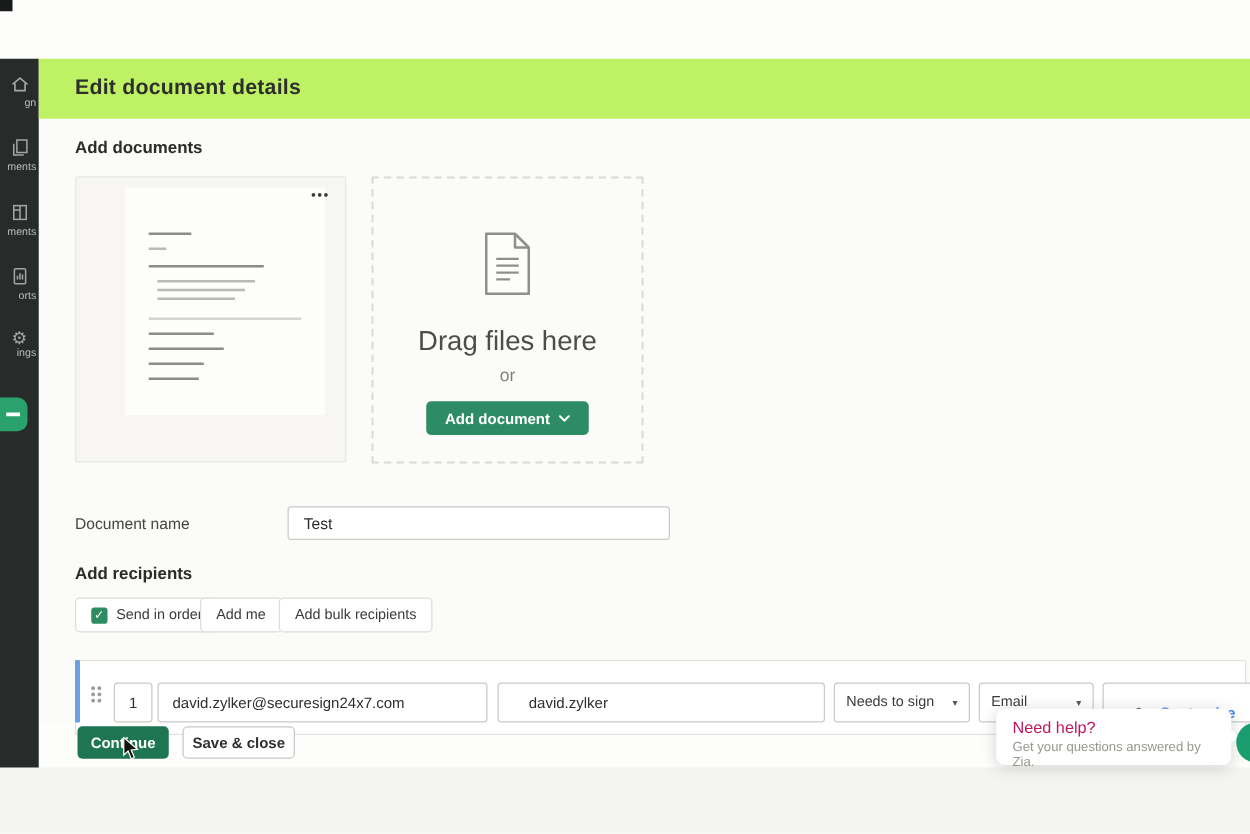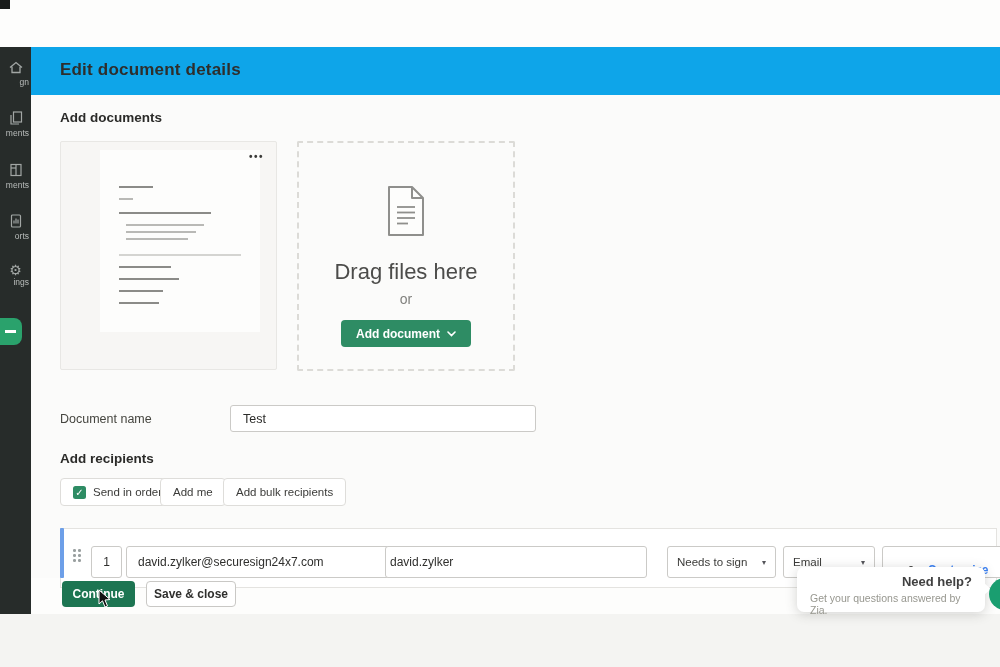--- a/index.html
+++ b/index.html
@@ -21,21 +21,21 @@
   #sidebar { left:0; top:47px; width:31px; height:567px; background:#272c2a; overflow:hidden; }
   .side-item { position:absolute; left:0; width:31px; text-align:center; }
   .side-item svg { display:block; margin:0 auto 2px auto; }
   .side-label { font-size:8.5px; color:#b9bdbb; display:block; text-align:right; padding-right:2px; white-space:nowrap; }
   .gear-glyph { font-size:14px; color:#a2a7a5; line-height:14px; display:block; }
   #sidebar-primary-button { left:0; top:271px; width:22px; height:27px; background:#2aa26c;
     border-radius:0 8px 8px 0; }
   #sidebar-primary-button .bar { position:absolute; left:5px; top:12px; width:11px; height:2.5px; background:#fff; }
 
   
-  #header { left:31px; top:47px; width:969px; height:48px; background:#0ea5e9; }
+  #header { left:31px; top:47px; width:969px; height:48px; background:#bef264; }
   #page-title { position:absolute; left:29px; top:13px; font-size:17px; font-weight:600;
     color:#2e2e2c; letter-spacing:.2px; }
 
   .section-title { font-size:13.5px; font-weight:700; color:#2b2b29; }
   #add-documents-title { left:60px; top:110px; }
   #add-recipients-title { left:60px; top:451px; }
 
   
   #document-card { left:60px; top:141px; width:217px; height:229px; background:#f7f6f4;
     border:1px solid #e8e7e4; border-radius:2px; }
@@ -78,21 +78,21 @@
   #recipient-card { left:60px; top:528px; width:937px; height:60px; background:#fff;
     border:1px solid #e4e3e0; }
   #recipient-accent { left:60px; top:528px; width:4px; height:50px; background:#6d9fe8; border-radius:1px; }
   #drag-handle { left:73px; top:549px; width:9px; height:14px; display:grid;
     grid-template-columns:2.5px 2.5px; grid-auto-rows:2.5px; gap:2.5px; }
   #drag-handle i { background:#9aa0a0; border-radius:50%; }
   .cell { position:absolute; top:546px; height:32px; background:#fff; border:1px solid #cbcac7;
     border-radius:3px; font-size:12px; color:#2f2f2d; }
   #recipient-order { left:91px; width:31px; text-align:center; line-height:30px; }
   #recipient-email { left:126px; width:264px; padding:0 11px; font-family:inherit; }
-  #recipient-name { left:385px; width:262px; padding:0 4px; font-family:inherit; }
+  #recipient-name { left:398px; width:262px; padding:0 24px; font-family:inherit; }
   .selectbox { display:flex; align-items:center; justify-content:space-between;
     padding:0 9px; font-size:11.5px; color:#3b3b39; cursor:pointer; }
   #recipient-role-select { left:667px; width:109px; }
   #recipient-delivery-select { left:783px; width:92px; }
   .caret { font-size:8px; color:#55555a; }
   #customize-button { left:882px; width:130px; display:flex; align-items:flex-end; justify-content:center;
     gap:7px; font-size:12px; font-weight:600; color:#3b82f6; cursor:pointer; }
 
   
   #continue-button { left:62px; top:581px; width:73px; height:26px; background:#1d7552; color:#fff;
@@ -100,21 +100,21 @@
   #save-close-button { left:146px; top:581px; width:90px; height:26px; background:#fff; color:#2f2f2d;
     font-size:12px; font-weight:700; border:1px solid #c9c8c5; border-radius:4px; cursor:pointer;
     font-family:inherit; }
   #cursor-pointer { left:98px; top:589px; }
 
   
   #help-tooltip { left:797px; top:567px; width:188px; height:45px; background:#fff; border-radius:7px;
     box-shadow:0 2px 12px rgba(60,60,55,.22); padding:7px 13px; }
   #help-tooltip:after { content:""; position:absolute; right:-6px; top:16px; width:0; height:0;
     border-top:6px solid transparent; border-bottom:6px solid transparent; border-left:7px solid #fff; }
-  #help-title { font-size:13px; font-weight:700; color:#404040;text-align:right; }
+  #help-title { font-size:13px; font-weight:400; color:#be185d; }
   #help-subtitle { font-size:10.5px; color:#97978f; margin-top:3px; }
   #zia-bubble { left:989px; top:578px; width:32px; height:32px; border-radius:50%; background:#1a9e70; }
 </style>
 </head>
 <body>
 
 <div class="abs" id="corner-artifact"></div>
 <div class="abs" id="content-bg"></div>
 <div class="abs" id="footer-band"></div>
 <div class="abs" id="bottom-strip"></div>

